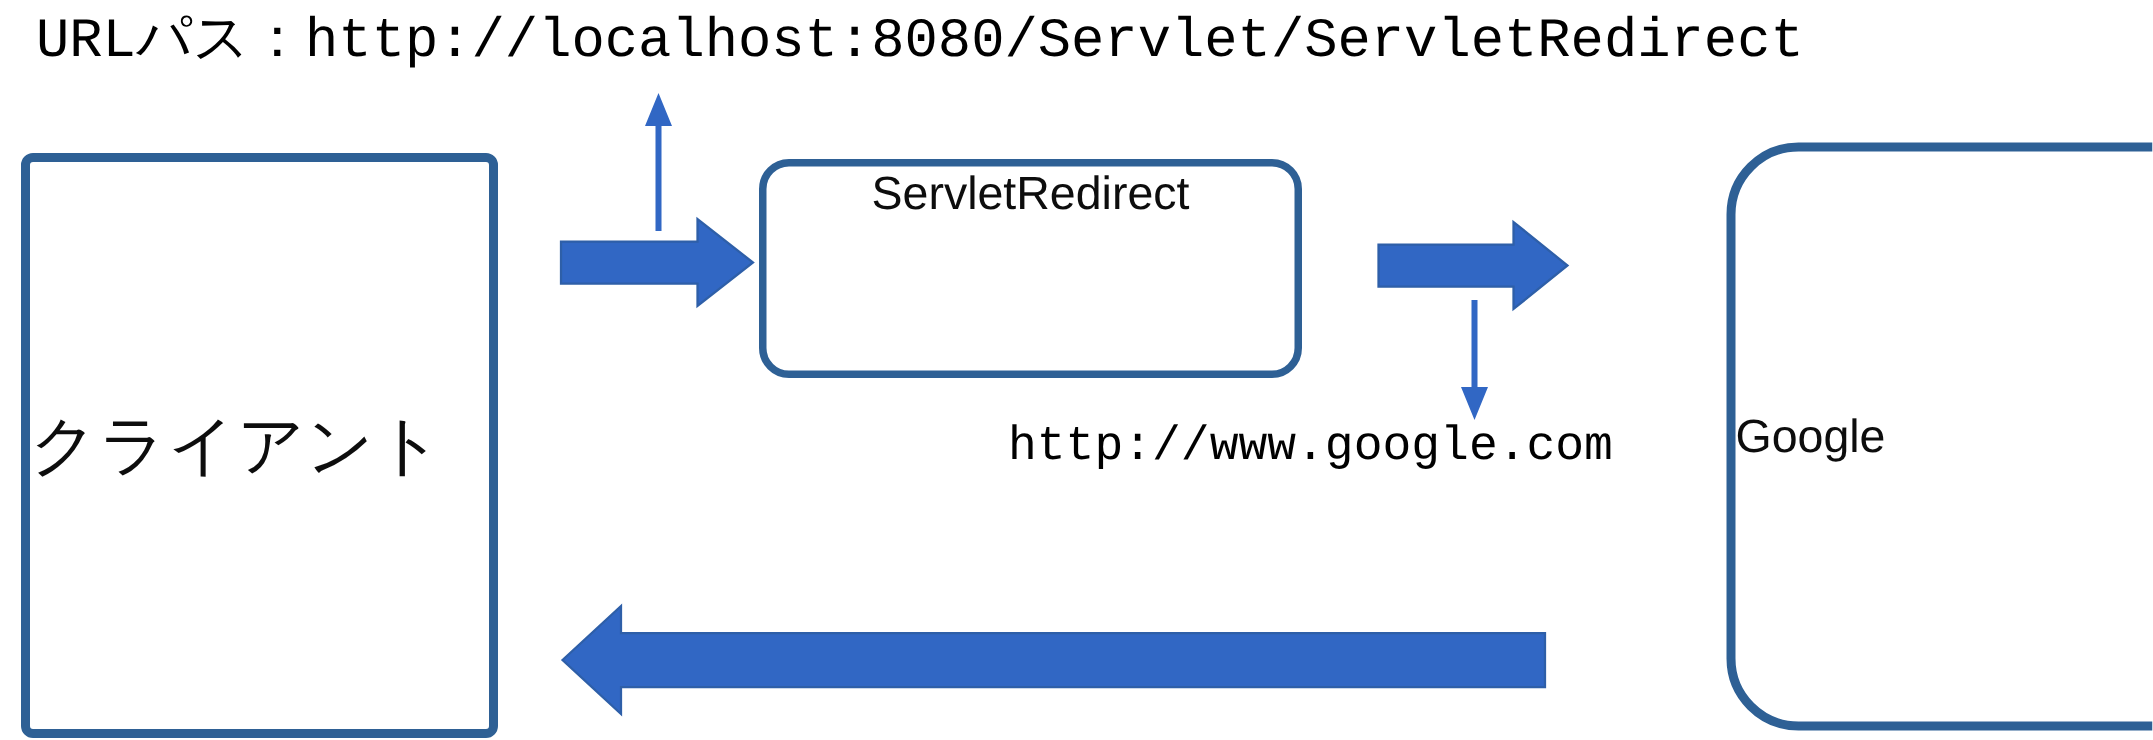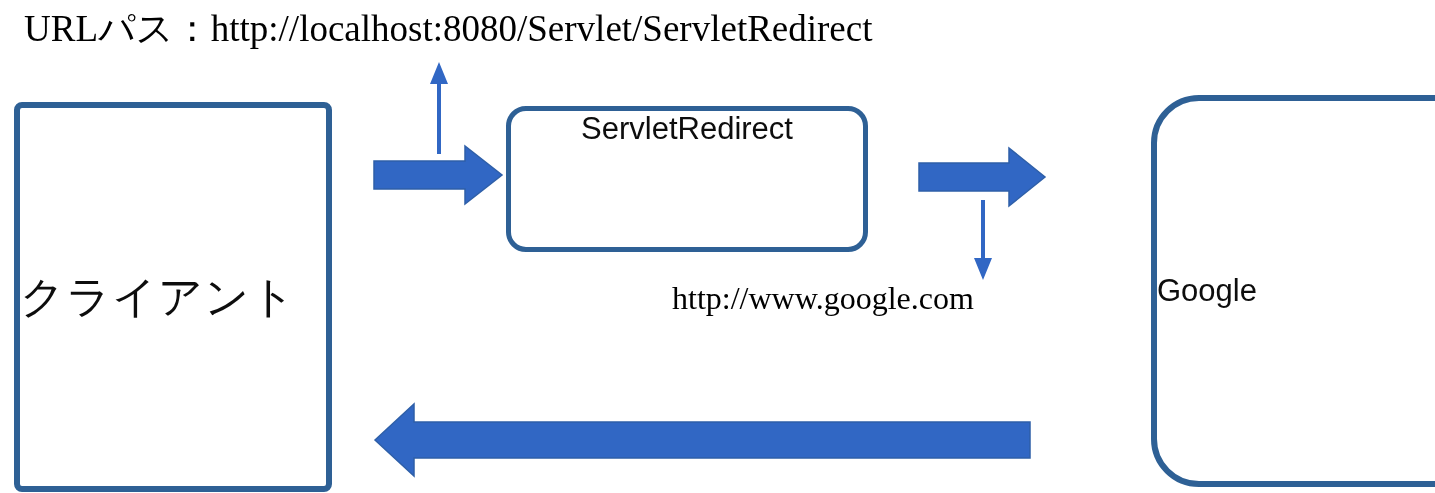--- a/index.html
+++ b/index.html
@@ -12,21 +12,21 @@
     width: 1435px;
     height: 493px;
     background: #ffffff;
     overflow: hidden;
     font-family: "Liberation Sans", sans-serif;
   }
 
   
   .caption {
     position: absolute;
-    font-family: Liberation Serif, serif;
+    font-family: Liberation Mono, monospace;
     color: #000000;
     white-space: nowrap;
     line-height: 1;
   }
   #url-path-label {
     left: 24px;
     top: 10px;
     font-size: 37px;
   }
   #google-url-label {

